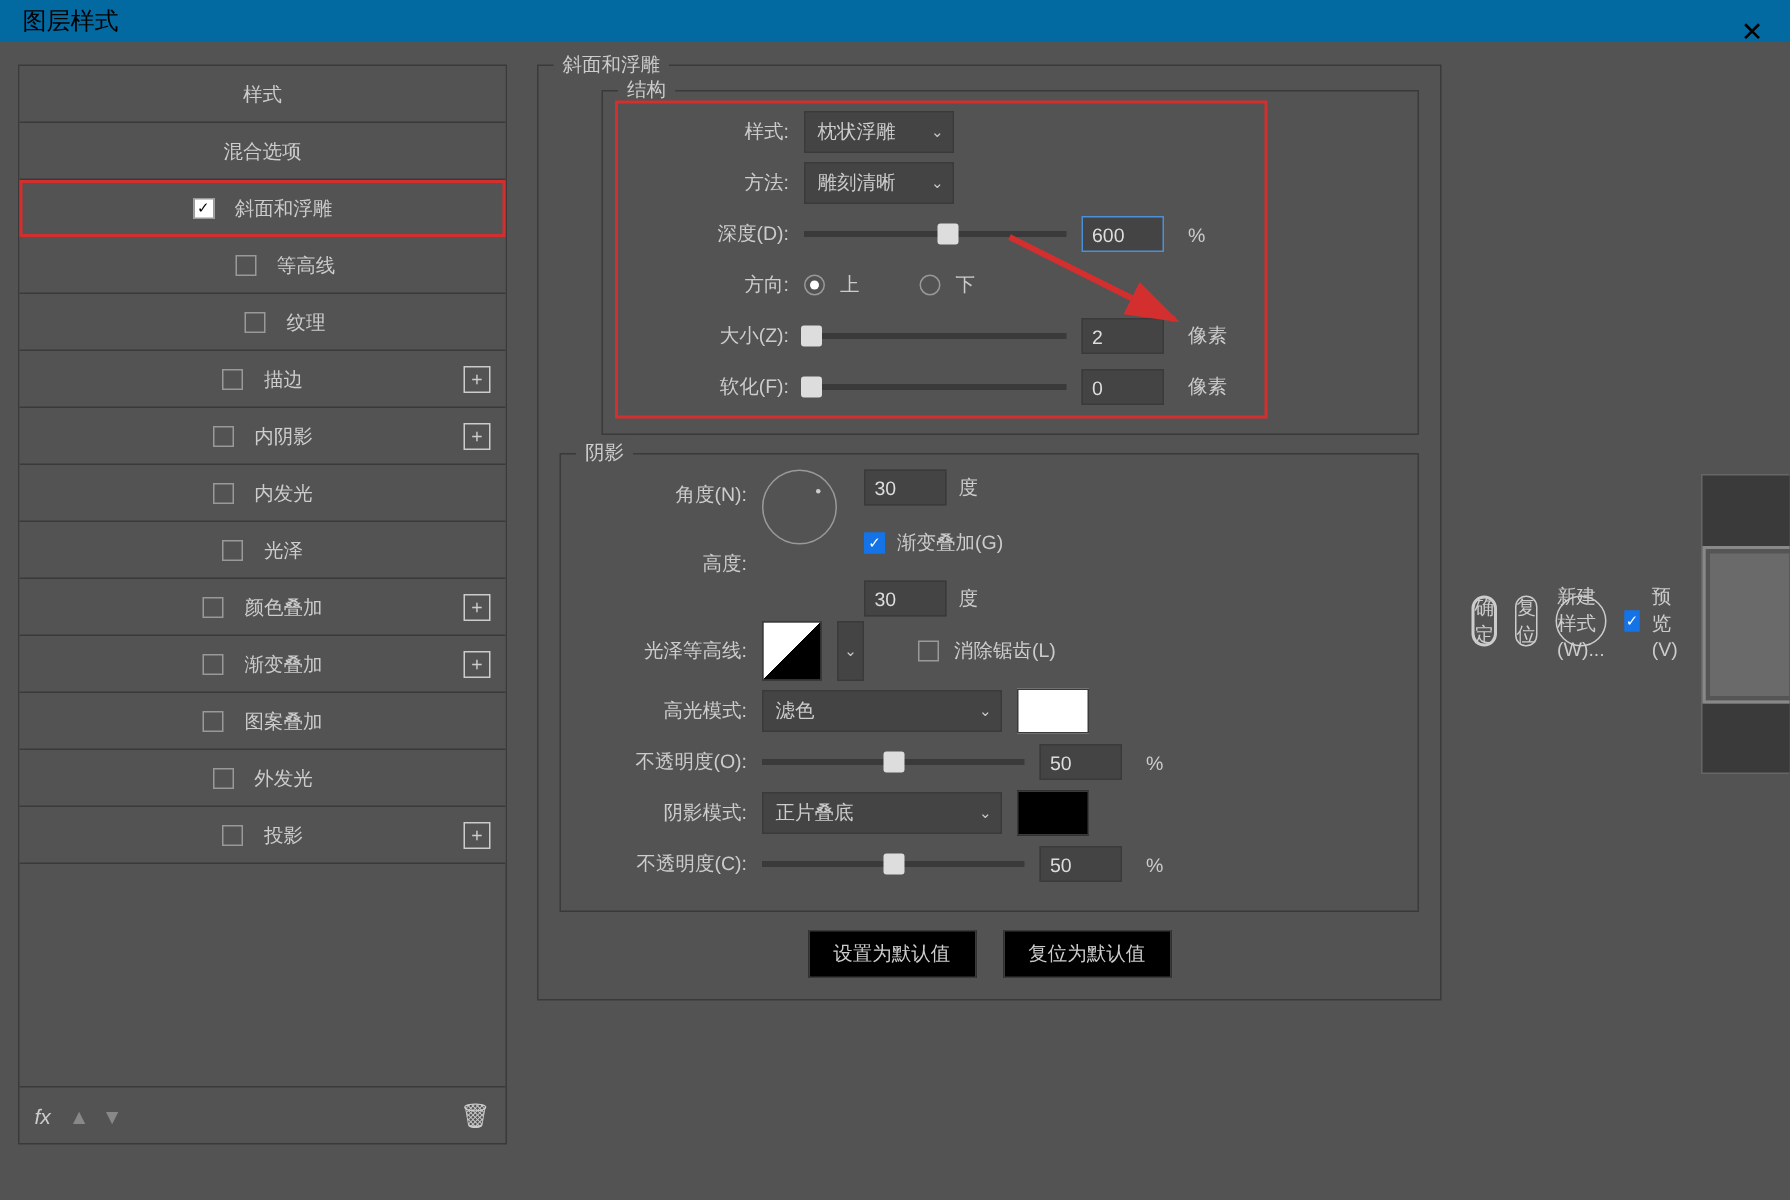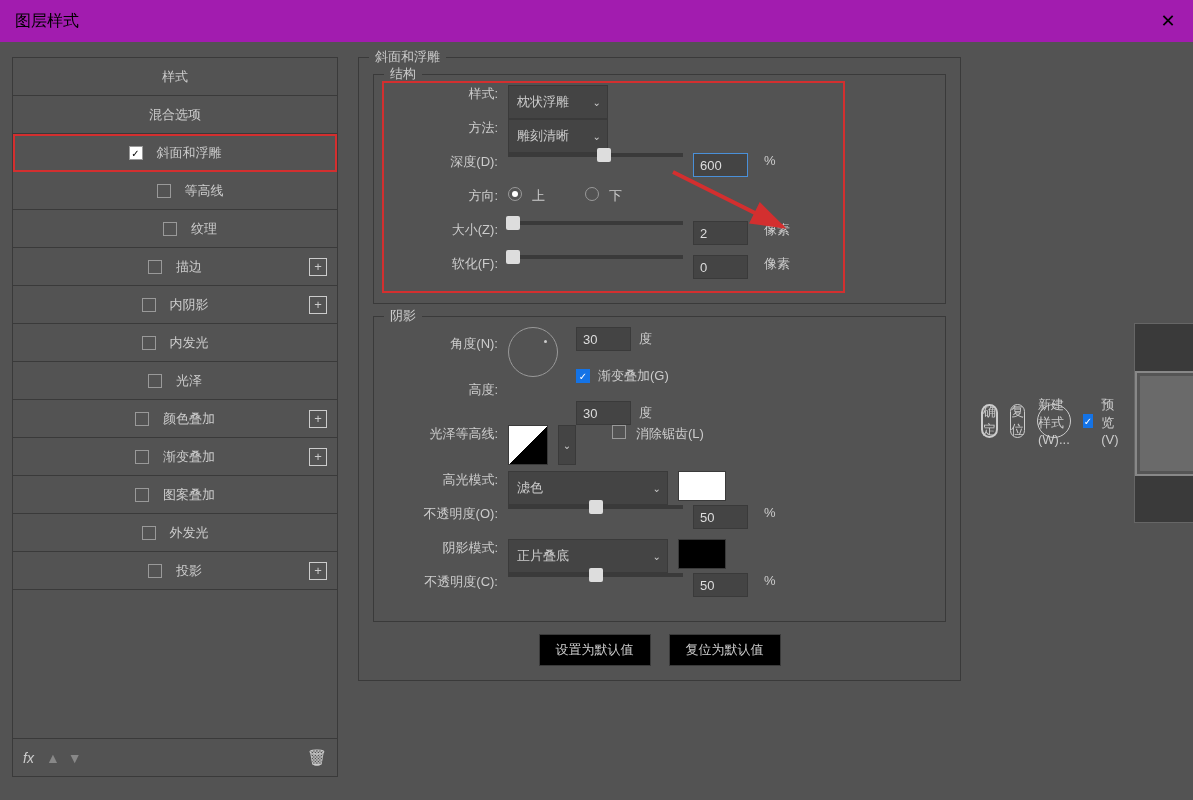--- a/index.html
+++ b/index.html
@@ -1,18 +1,18 @@
 <!DOCTYPE html>
 <html><head>
 <meta charset="utf-8">
 <style>
 * { box-sizing: border-box; margin: 0; padding: 0; font-family: "Microsoft YaHei", sans-serif; }
 body { background: #535353; color: #ccc; font-size: 13px; width: 1193px; height: 800px; overflow: hidden; }
 .window { width: 100%; height: 100%; display: flex; flex-direction: column; }
-.titlebar { background: #a21caf; color: #000; height: 42px; display: flex; align-items: center; padding: 0 15px; position: relative; }
+.titlebar { background: #0369a1; color: #000; height: 28px; display: flex; align-items: center; padding: 0 15px; position: relative; }
 .titlebar .title { font-size: 16px; }
 .titlebar .close { position: absolute; right: 0; top: 0; width: 50px; height: 42px; display: flex; align-items: center; justify-content: center; font-size: 18px; cursor: pointer; }
 .body { flex: 1; display: flex; padding: 15px 12px; gap: 20px; }
 .sidebar { width: 326px; display: flex; flex-direction: column; border: 1px solid #3a3a3a; background: #535353; position: relative; height: 720px; }
 .sb-item { height: 38px; display: flex; align-items: center; padding: 0 10px; border-bottom: 1px solid #3a3a3a; position: relative; justify-content: center; }
 .sb-header { background: #535353; padding-left: 10px; }
 .sb-row { background: #535353; }
 .sb-row.indent { padding-left: 40px; }
 .sb-row .cb { width: 14px; height: 14px; border: 1px solid #999; margin-right: 14px; display: inline-flex; align-items: center; justify-content: center; font-size: 10px; background: #535353; }
 .sb-row .cb.checked { background: #fff; color: #000; }
@@ -21,21 +21,21 @@
 .sb-footer { position: absolute; bottom: 0; left: 0; right: 0; height: 38px; display: flex; align-items: center; padding: 0 10px; border-top: 1px solid #3a3a3a; gap: 12px; }
 .sb-footer .flex { flex: 1; }
 .fx { font-style: italic; font-size: 14px; }
 .arrows { display: flex; gap: 8px; }
 .arrow-up, .arrow-down { font-size: 14px; color: #888; }
 .trash { font-size: 16px; color: #ccc; }
 .main { flex: 1; position: relative; }
 .fieldset { border: 1px solid #3a3a3a; padding: 10px 14px 14px; margin-bottom: 12px; position: relative; }
 .fieldset.outer { padding-top: 16px; }
 .legend { position: absolute; top: -10px; left: 10px; background: #535353; padding: 0 6px; }
-.row { display: flex; height: 34px; gap: 10px; }
+.row { display: flex; align-items: center; height: 34px; gap: 10px; }
 .lbl { width: 110px; text-align: right; }
 .select { background: #444; border: 1px solid #3a3a3a; padding: 4px 22px 4px 8px; min-width: 100px; position: relative; display: inline-flex; align-items: center; }
 .select .caret { position: absolute; right: 6px; font-size: 10px; }
 .slider { width: 175px; height: 4px; background: #3a3a3a; position: relative; }
 .slider .thumb { position: absolute; top: -5px; width: 14px; height: 14px; background: #ddd; border-radius: 2px; transform: translateX(-50%); }
 .numbox { width: 55px; height: 24px; background: #444; border: 1px solid #3a3a3a; color: #ddd; padding: 2px 6px; font-size: 13px; }
 .numbox.hl { border: 1px solid #4a90d9; }
 .unit { margin-left: 6px; }
 .radio { width: 14px; height: 14px; border: 1px solid #999; border-radius: 50%; display: inline-flex; align-items: center; justify-content: center; }
 .radio.checked::after { content: ""; width: 6px; height: 6px; background: #fff; border-radius: 50%; }
@@ -51,21 +51,21 @@
 .white { background: #fff; }
 .black { background: #000; }
 .btn-row { display: flex; gap: 18px; justify-content: center; margin-top: 10px; }
 .btn2 { background: #000000; border: 1px solid #3a3a3a; padding: 6px 16px; cursor: pointer; }
 .right { width: 200px; display: flex; flex-direction: row; gap: 12px; align-items: center; }
 .rbtn { width: 185px; height: 34px; border: 1px solid #ccc; border-radius: 17px; display: flex; align-items: center; justify-content: center; cursor: pointer; }
 .rbtn.primary { border-width: 2px; }
 .preview-ck { display: flex; align-items: center; gap: 8px; }
 .preview-box { width: 170px; height: 200px; background: #3a3a3a; border: 1px solid #666; display: flex; align-items: center; justify-content: center; margin-top: 4px; }
 .preview-inner { width: 105px; height: 105px; background: #6a6a6a; border: 2px solid #888; box-shadow: inset 0 0 0 3px #555; }
-.structure-box { position: relative; }
+.structure-box { position: relative; margin-left: 28px; }
 </style>
 </head>
 <body>
 
 <div class="window">
   <div class="titlebar">
     <span class="title">图层样式</span>
     <div class="close">✕</div>
   </div>
   <div class="body">

